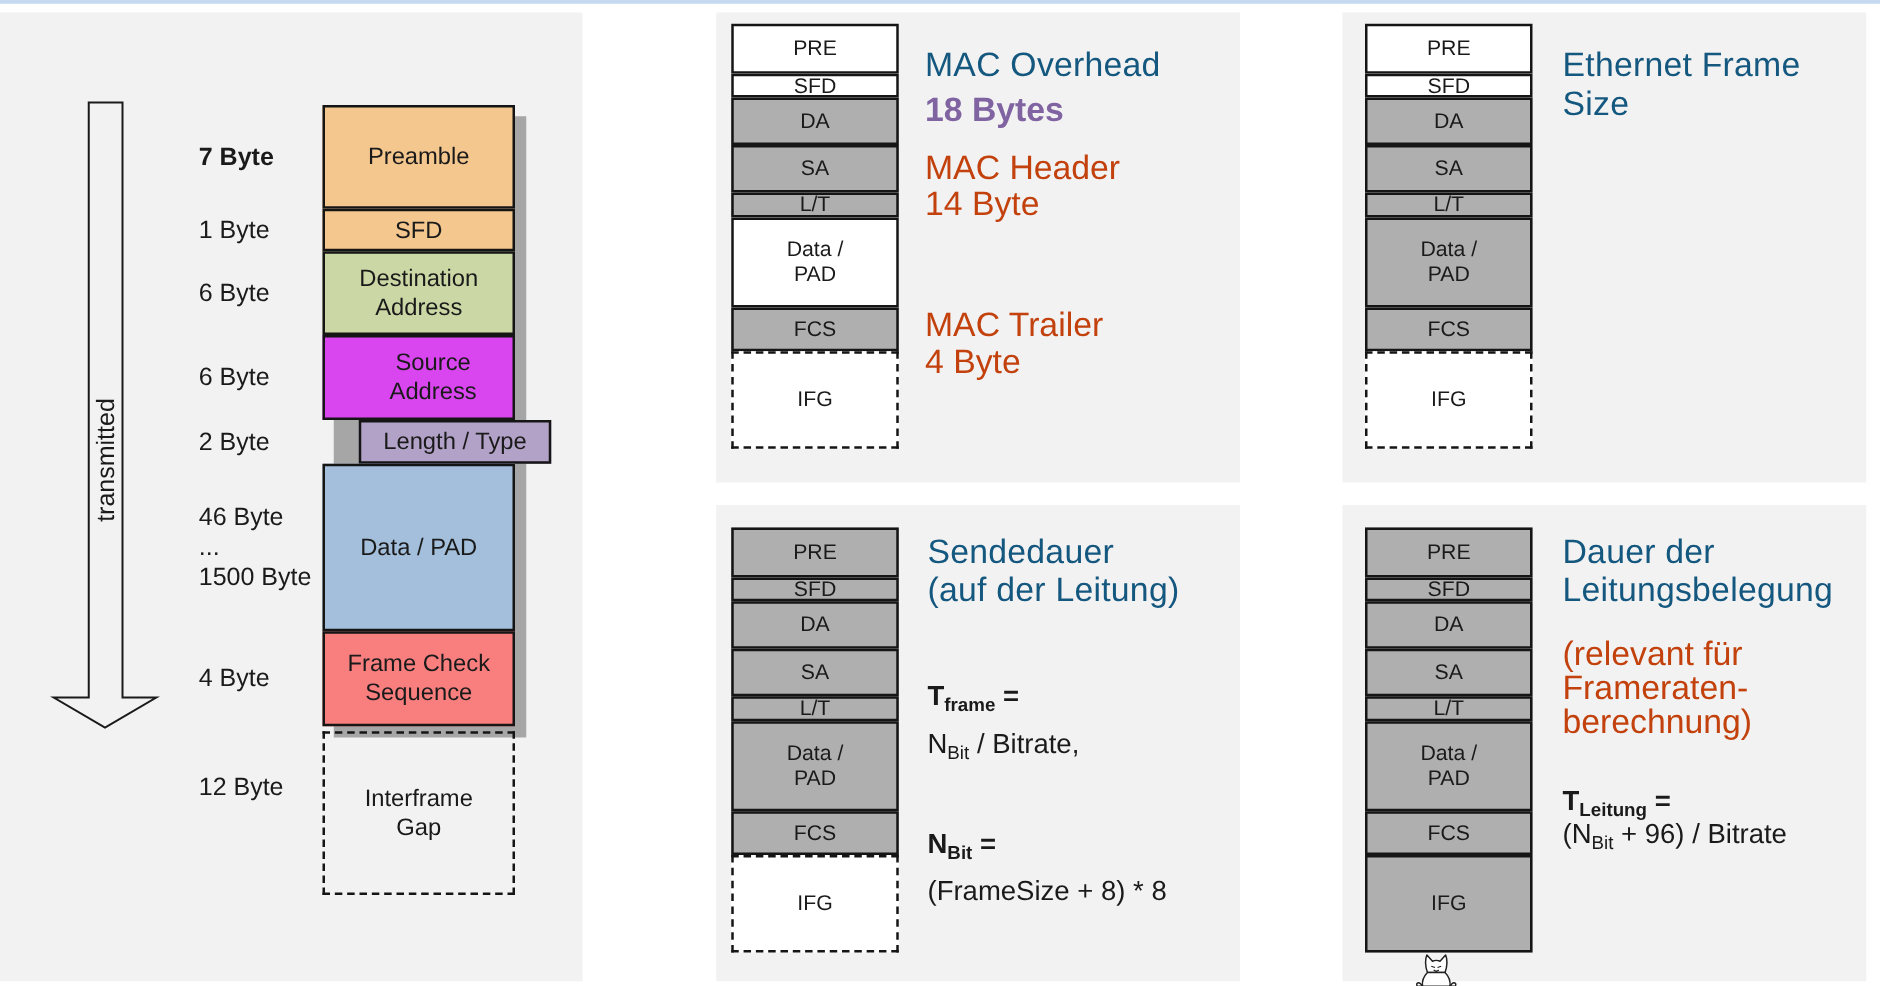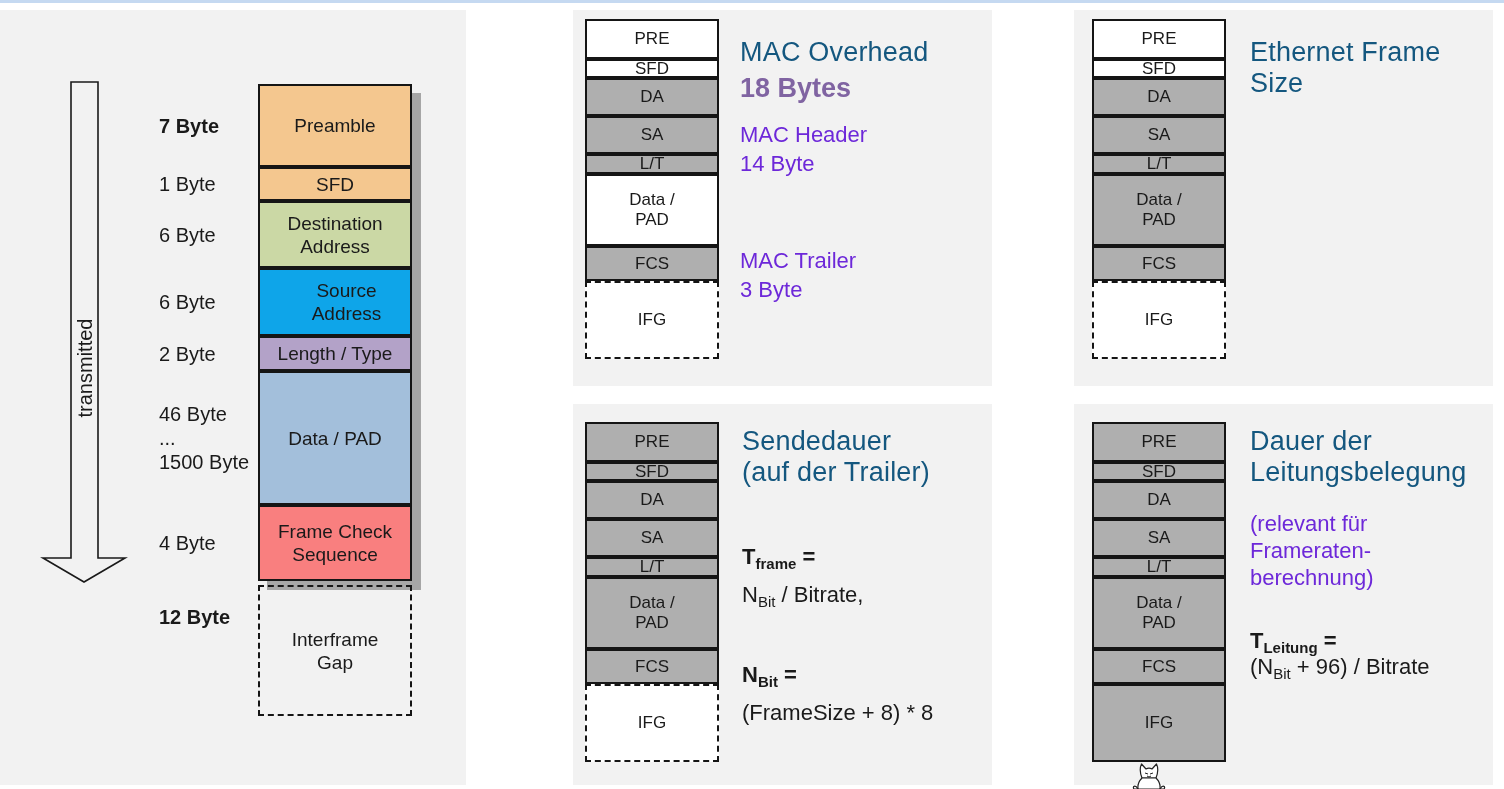--- a/index.html
+++ b/index.html
@@ -47,21 +47,21 @@
   .stack .cell.dashed{border-style:dashed}
   #panel-mac  .stack{left:12px;top:9px}
   #panel-size .stack{left:18px;top:9px}
   #panel-send .stack{left:12px;top:18px}
   #panel-dauer .stack{left:18px;top:18px}
 
   
   .tblock{position:absolute;white-space:pre-line}
   .ptitle{font-weight:normal;font-size:27px;line-height:31px;color:#14577F;letter-spacing:.2px}
   .psub{font-weight:bold;font-size:27px;line-height:31px;color:#8064A2}
-  .pbody{font-size:22px;line-height:29px;color:#6d28d9}
+  .pbody{font-size:27px;line-height:29px;color:#c2410c}
   .formula{position:absolute;font-size:22px;color:#1a1a1a;white-space:nowrap}
   .formula.bold{font-weight:bold}
   .formula sub{font-size:15px;line-height:0;vertical-align:-5px;letter-spacing:0}
   #panel-mac  .tblock{left:167px}
   #panel-size .tblock{left:176px}
   #panel-send .tblock,#panel-send .formula{left:169px}
   #panel-dauer .tblock,#panel-dauer .formula{left:176px}
 
   .cat{position:absolute;left:1130px;top:762px}
 </style>
@@ -79,32 +79,32 @@
   <div class="lshadow"></div>
   <div id="left-rows">
       <div class="lsize" style="top: 74px; height: 83px; font-weight: bold;">7 Byte</div>
       <div class="lrow" style="top: 74px; height: 83px; background: rgb(244, 199, 143);">Preamble</div>
       <div class="lsize" style="top: 157px; height: 34px;">1 Byte</div>
       <div class="lrow" style="top: 157px; height: 34px; background: rgb(244, 199, 143);">SFD</div>
       <div class="lsize" style="top: 191px; height: 67px;">6 Byte</div>
       <div class="lrow" style="top: 191px; height: 67px; background: rgb(203, 216, 165);">Destination
 Address</div>
       <div class="lsize" style="top: 258px; height: 68px;">6 Byte</div>
-      <div class="lrow" style="top: 258px; height: 68px; background: #0ea5e9; padding-left: 23px;">Source
+      <div class="lrow" style="top: 258px; height: 68px; background: #d946ef; padding-left: 23px;">Source
 Address</div>
       <div class="lsize" style="top: 326px; height: 35px;">2 Byte</div>
-      <div class="lrow" style="top: 326px; height: 35px; background: rgb(179, 162, 200);">Length / Type</div>
+      <div class="lrow" style="top: 326px; height: 35px; background: rgb(179, 162, 200); margin-left: 29px;">Length / Type</div>
       <div class="lsize" style="top: 361px; height: 134px;">46 Byte
 ...
 1500 Byte</div>
       <div class="lrow" style="top: 361px; height: 134px; background: rgb(163, 191, 219);">Data / PAD</div>
       <div class="lsize" style="top: 495px; height: 76px;">4 Byte</div>
       <div class="lrow" style="top: 495px; height: 76px; background: rgb(249, 127, 127);">Frame Check
 Sequence</div>
-      <div class="lsize" style="top: 541px; height: 131px; font-weight: bold;">12 Byte</div>
+      <div class="lsize" style="top: 554px; height: 131px;">12 Byte</div>
       <div class="lrow dashed" style="top: 575px; height: 131px;">Interframe
 Gap</div>
     </div>
 </section>
 
 <section class="panel" id="panel-mac">
   <div class="stack">
       <div class="cell" style="height: 40px; background: rgb(255, 255, 255);">PRE</div>
       <div class="cell" style="height: 19px; background: rgb(255, 255, 255);">SFD</div>
       <div class="cell" style="height: 38px; background: rgb(175, 175, 175);">DA</div>
@@ -113,21 +113,21 @@
       <div class="cell" style="height: 72px; background: rgb(255, 255, 255);">Data /
 PAD</div>
       <div class="cell" style="height: 35px; background: rgb(175, 175, 175);">FCS</div>
       <div class="cell dashed" style="height: 78px; background: rgb(255, 255, 255);">IFG</div>
     </div>
   <div class="tblock ptitle" style="top:27px">MAC Overhead</div>
   <div class="tblock psub" style="top:63px">18 Bytes</div>
   <div class="tblock pbody" style="top:110px">MAC Header
 14 Byte</div>
   <div class="tblock pbody" style="top:236px">MAC Trailer
-3 Byte</div>
+4 Byte</div>
 </section>
 
 <section class="panel" id="panel-size">
   <div class="stack">
       <div class="cell" style="height: 40px; background: rgb(255, 255, 255);">PRE</div>
       <div class="cell" style="height: 19px; background: rgb(255, 255, 255);">SFD</div>
       <div class="cell" style="height: 38px; background: rgb(175, 175, 175);">DA</div>
       <div class="cell" style="height: 38px; background: rgb(175, 175, 175);">SA</div>
       <div class="cell" style="height: 20px; background: rgb(175, 175, 175);">L/T</div>
       <div class="cell" style="height: 72px; background: rgb(175, 175, 175);">Data /
@@ -145,21 +145,21 @@
       <div class="cell" style="height: 19px; background: rgb(175, 175, 175);">SFD</div>
       <div class="cell" style="height: 38px; background: rgb(175, 175, 175);">DA</div>
       <div class="cell" style="height: 38px; background: rgb(175, 175, 175);">SA</div>
       <div class="cell" style="height: 20px; background: rgb(175, 175, 175);">L/T</div>
       <div class="cell" style="height: 72px; background: rgb(175, 175, 175);">Data /
 PAD</div>
       <div class="cell" style="height: 35px; background: rgb(175, 175, 175);">FCS</div>
       <div class="cell dashed" style="height: 78px; background: rgb(255, 255, 255);">IFG</div>
     </div>
   <div class="tblock ptitle" style="top:22px">Sendedauer
-(auf der Trailer)</div>
+(auf der Leitung)</div>
 
   <div class="formula bold" style="top:140px">
     <span>T</span><sub>frame</sub><span> =</span>
   </div>
   <div class="formula" style="top:178px">
     <span>N</span><sub>Bit</sub><span> / Bitrate,</span>
   </div>
   <div class="formula bold" style="top:258px">
     <span>N</span><sub>Bit</sub><span> =</span>
   </div>

